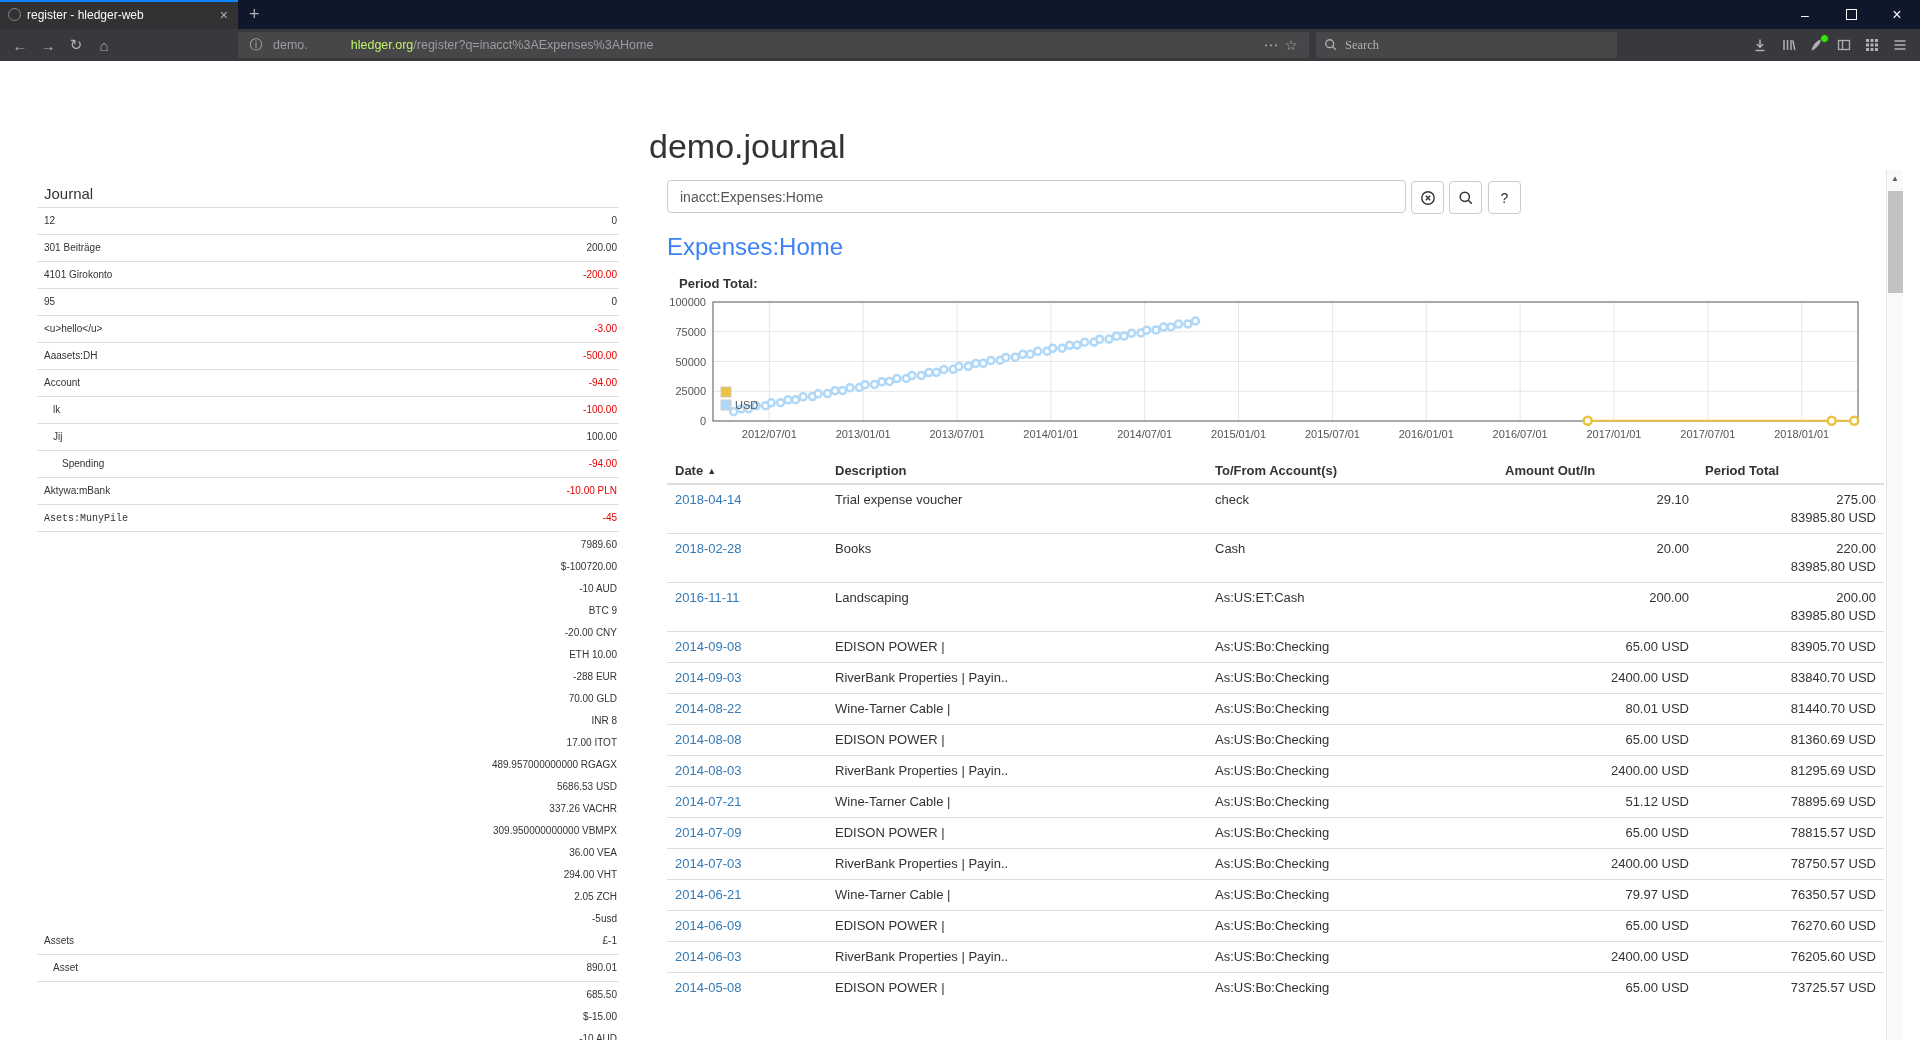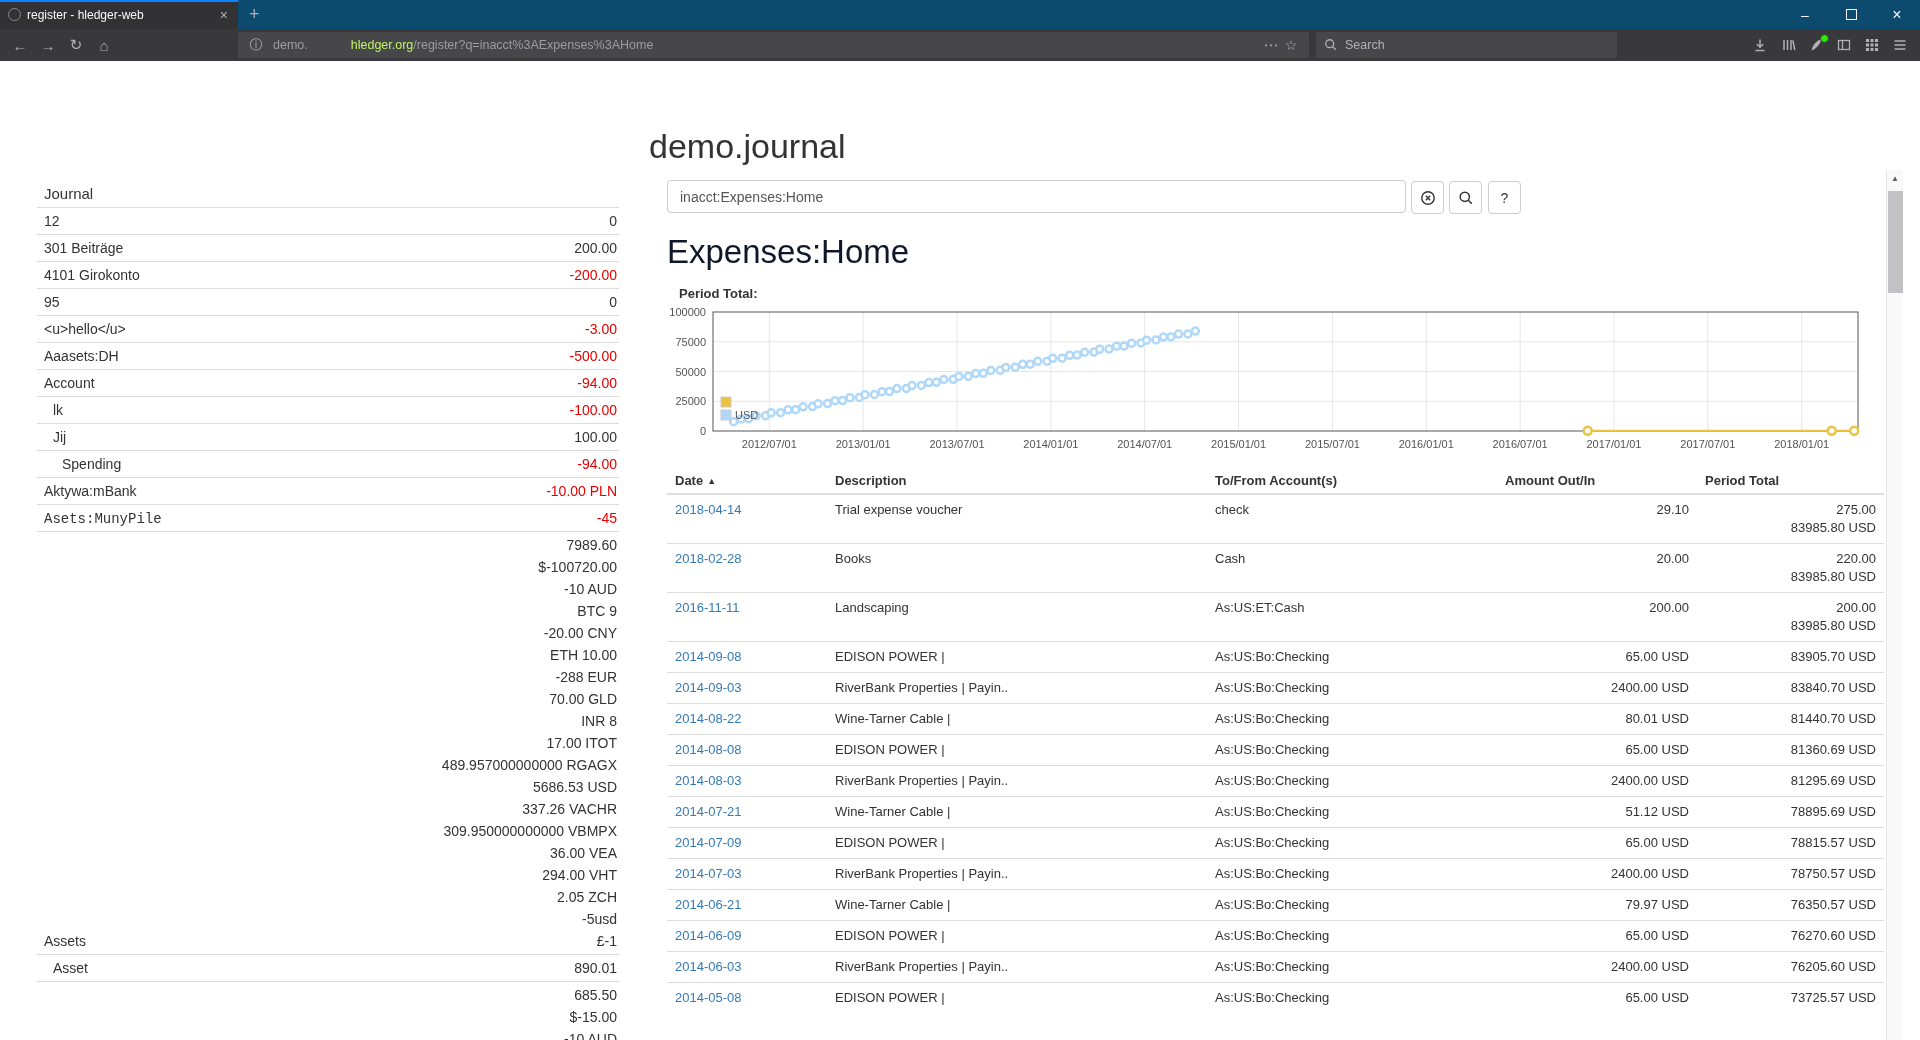--- a/index.html
+++ b/index.html
@@ -1,61 +1,61 @@
 <!DOCTYPE html>
 <html><head>
 <meta charset="utf-8">
 <style>
   html,body{margin:0;padding:0;width:1920px;height:1040px;overflow:hidden;background:#fff;
     font-family:"Liberation Sans",sans-serif;}
   
-  .tabbar{position:relative;height:29px;background:#0c4a6e;display:flex;align-items:stretch;}
+  .tabbar{position:relative;height:29px;background:#0f172a;display:flex;align-items:stretch;}
   .tab{width:222px;background:#323234;display:flex;align-items:center;padding:0 8px;position:relative;cursor:default;}
   .tab::before{content:"";position:absolute;top:0;left:0;right:0;height:2px;background:#0a84ff;}
   .favicon{width:11px;height:11px;border:1.5px solid #8a8a8e;border-radius:50%;flex:none;}
   .tab-title{color:#f9f9fa;font-size:12px;flex:1;white-space:nowrap;overflow:hidden;margin:0 6px;}
   .tab-close{color:#b1b1b3;font-size:14px;line-height:14px;padding:2px;}
   .newtab{color:#b1b1b3;font-size:18px;padding:0 11px;display:flex;align-items:center;}
   .win-controls{position:absolute;right:0;top:0;height:29px;display:flex;}
   .win-btn{width:46px;display:flex;align-items:center;justify-content:center;color:#f9f9fa;font-size:14px;}
   .restore-box{width:9px;height:9px;border:1px solid #f9f9fa;display:inline-block;}
   .navbar{height:32px;background:#38383d;display:flex;align-items:center;padding:0 6px;}
   .nav-icon{width:28px;height:26px;display:flex;align-items:center;justify-content:center;color:#b1b1b3;
     font-size:15px;border-radius:2px;flex:none;}
   .nav-spacer{width:120px;flex:none;}
   .urlbar{width:1071px;height:26px;background:#474749;border-radius:2px;display:flex;align-items:center;
     padding:0 8px;box-sizing:border-box;flex:none;}
   .url-text{flex:1;font-size:12.5px;white-space:nowrap;overflow:hidden;margin-left:7px;}
   .url-dim{color:#9c9ca0;} .url-domain{color:#bef264;padding-left:43px;}
   .urlbar .nav-icon{width:20px;}
   .searchbar{width:301px;height:26px;background:#474749;border-radius:2px;display:flex;align-items:center;
-    padding:0 8px;box-sizing:border-box;margin-left:7px;flex:none;}
+    padding:0 8px;box-sizing:border-box;margin-left:7px;flex:none;font-family:Liberation Serif, serif;}
   .search-ph{color:#b1b1b3;font-size:12.5px;margin-left:7px;}
   .right-icons{margin-left:auto;display:flex;align-items:center;}
   .badge-wrap{position:relative;}
   .green-badge{position:absolute;top:2px;right:1px;width:7px;height:7px;border-radius:50%;
     background:#30e60b;border:1px solid #38383d;}
   
   .page{position:absolute;top:61px;left:0;width:1903px;height:979px;background:#fff;color:#333;margin-top:48px;}
   .page-title{position:absolute;left:649px;top:18px;font-size:34px;color:#333;}
   .sidebar{position:absolute;left:37px;top:74px;width:582px;}
   .sidebar-title{font-size:15px;color:#333;padding:2px 0 5px 7px;display:block;text-decoration:none;cursor:pointer;}
   .side-cell{border-top:1px solid #ddd;padding:2px 0;}
-  .side-line{display:flex;align-items:baseline;height:22px;line-height:22px;font-size:14px;}
+  .side-line{display:flex;align-items:baseline;height:22px;line-height:22px;font-size:10px;}
   .acct{color:#333;text-decoration:none;cursor:pointer;white-space:nowrap;}
   .amt{margin-left:auto;color:#333;padding-right:2px;white-space:nowrap;}
   .amt.neg{color:#e60000;}
   .main{position:absolute;left:667px;top:71px;width:1217px;}
   .search-row{display:flex;height:33px;}
   .q-input{width:739px;height:33px;border:1px solid #ccc;border-radius:4px;padding:0 12px;font-size:14px;
     color:#555;box-sizing:border-box;font-family:"Liberation Sans",sans-serif;outline:none;}
   .btn{width:31px;height:31px;margin-left:5px;margin-top:1px;border:1px solid #ccc;border-radius:4px;
     background:#fff;display:flex;align-items:center;justify-content:center;color:#333;font-size:14px;cursor:pointer;}
   .btn.help{margin-left:6px;}
-  h2.acct-heading{font-size:33px;font-weight:400;color:#0f172a;margin:21px 0 0 0;line-height:1.1;}
+  h2.acct-heading{font-size:24px;font-weight:400;color:#3b82f6;margin:21px 0 0 0;line-height:1.1;}
   .period-label{margin-top:16px;font-size:13px;font-weight:bold;color:#333;padding-left:12px;}
   .chart-wrap{margin-top:3px;position:relative;width:1217px;height:152px;}
   .chart text{font-size:11px;fill:#545454;font-family:"Liberation Sans",sans-serif;}
   table.register{width:1217px;border-collapse:collapse;font-size:13px;color:#333;margin-top:12px;table-layout:fixed;}
   table.register th{text-align:left;border-bottom:2px solid #ddd;padding:5px 8px;font-weight:bold;}
   table.register td{border-top:1px solid #ddd;padding:6px 8px;vertical-align:top;line-height:18px;
     overflow:hidden;white-space:nowrap;}
   .num{text-align:right;}
   td.date a{color:#337ab7;text-decoration:none;cursor:pointer;}
   .caret{font-size:9px;margin-left:4px;position:relative;top:-1px;}

